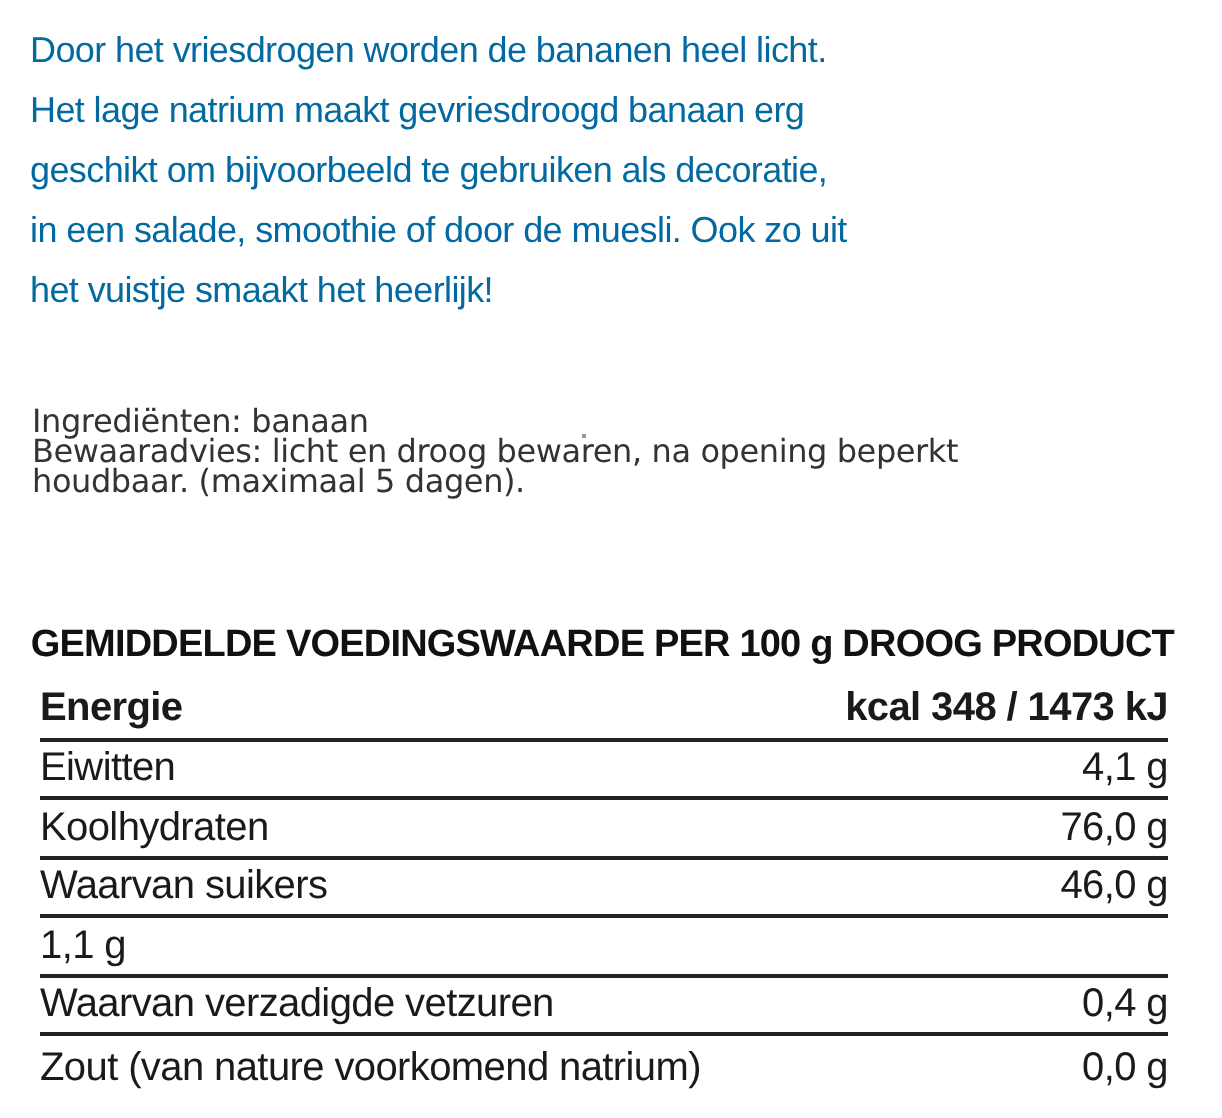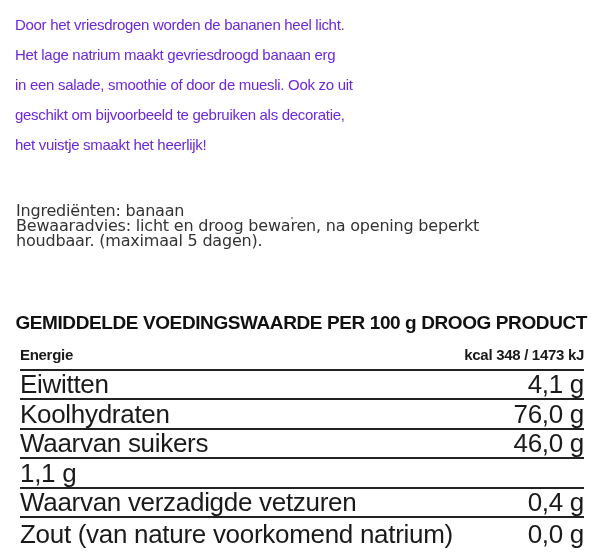--- a/index.html
+++ b/index.html
@@ -3,22 +3,22 @@
 <meta charset="utf-8">
 <style>
   html, body { margin: 0; padding: 0; background: #ffffff; }
   body {
     width: 611px; height: 559px; overflow: hidden; position: relative;
     color: #1a1a1a;
   }
   .intro {
     position: absolute; left: 15px; top: 10px; width: 590px;
     font-family: "Liberation Sans", sans-serif;
-    font-size: 15px; line-height: 30px; letter-spacing: -0.3px;
-    color: #6d28d9;
+    font-size: 18px; line-height: 30px; letter-spacing: -0.3px;
+    color: #0369a1;
   }
   .intro p { margin: 0; white-space: nowrap; }
   .meta {
     position: absolute; left: 16px; top: 203px;
     font-family: "DejaVu Sans", sans-serif;
     font-size: 16px; line-height: 15px; color: #333333; letter-spacing: -0.2px;
   }
   .meta p { margin: 0; white-space: nowrap; }
   .dot { position: absolute; left: 291px; top: 217px; width: 2px; height: 2px; background: #999; }
   .nutri-title {
@@ -28,34 +28,34 @@
     white-space: nowrap;
   }
   .table {
     position: absolute; left: 20px; top: 341px; width: 564px;
     font-family: "Liberation Sans", sans-serif;
   }
   .row {
     display: flex; justify-content: space-between; align-items: flex-end;
     height: 29.5px; box-sizing: border-box;
     border-bottom: 2px solid #222;
-    font-size: 26px; letter-spacing: -0.3px; color: #1a1a1a;
+    font-size: 20px; letter-spacing: -0.3px; color: #1a1a1a;
   }
   .row span { line-height: 26px; padding-bottom: 1px; }
-  .row.bold { font-weight: bold; font-size: 15px; }
+  .row.bold { font-weight: bold; font-size: 20px; align-items: center; }
   .row.last { border-bottom: none; }
 </style>
 </head>
 <body>
 
 <div class="intro">
   <p>Door het vriesdrogen worden de bananen heel licht.</p>
   <p>Het lage natrium maakt gevriesdroogd banaan erg</p>
+  <p>geschikt om bijvoorbeeld te gebruiken als decoratie,</p>
   <p>in een salade, smoothie of door de muesli. Ook zo uit</p>
-  <p>geschikt om bijvoorbeeld te gebruiken als decoratie,</p>
   <p>het vuistje smaakt het heerlijk!</p>
 </div>
 
 <div class="meta">
   <p>Ingrediënten: banaan</p>
   <p>Bewaaradvies: licht en droog bewaren, na opening beperkt</p>
   <p>houdbaar. (maximaal 5 dagen).</p>
 </div>
 <div class="dot"></div>
 

